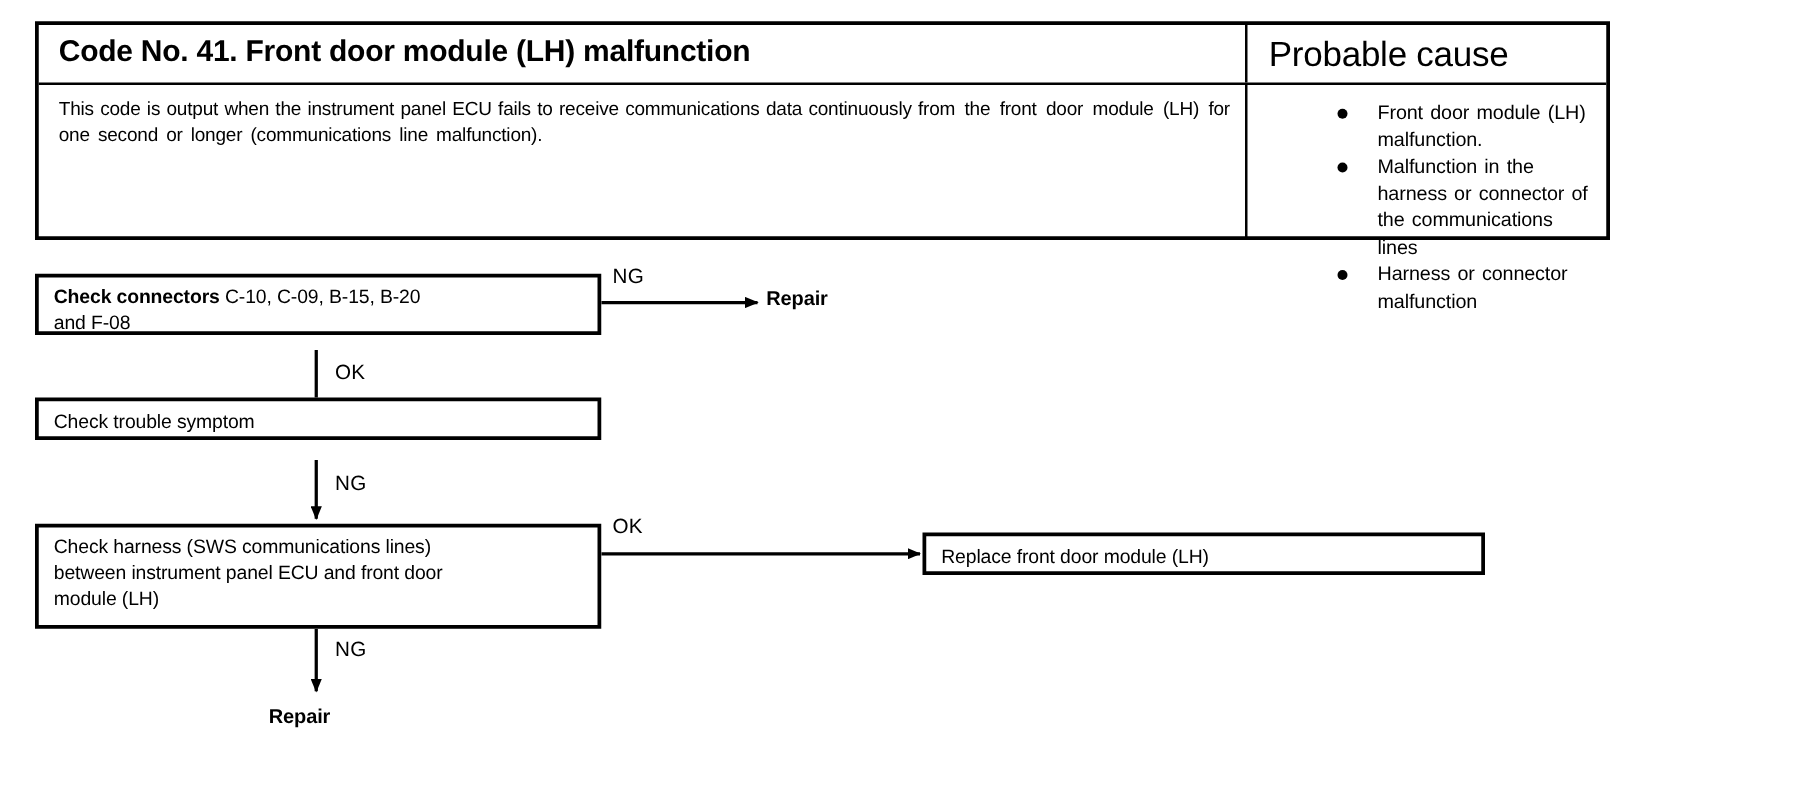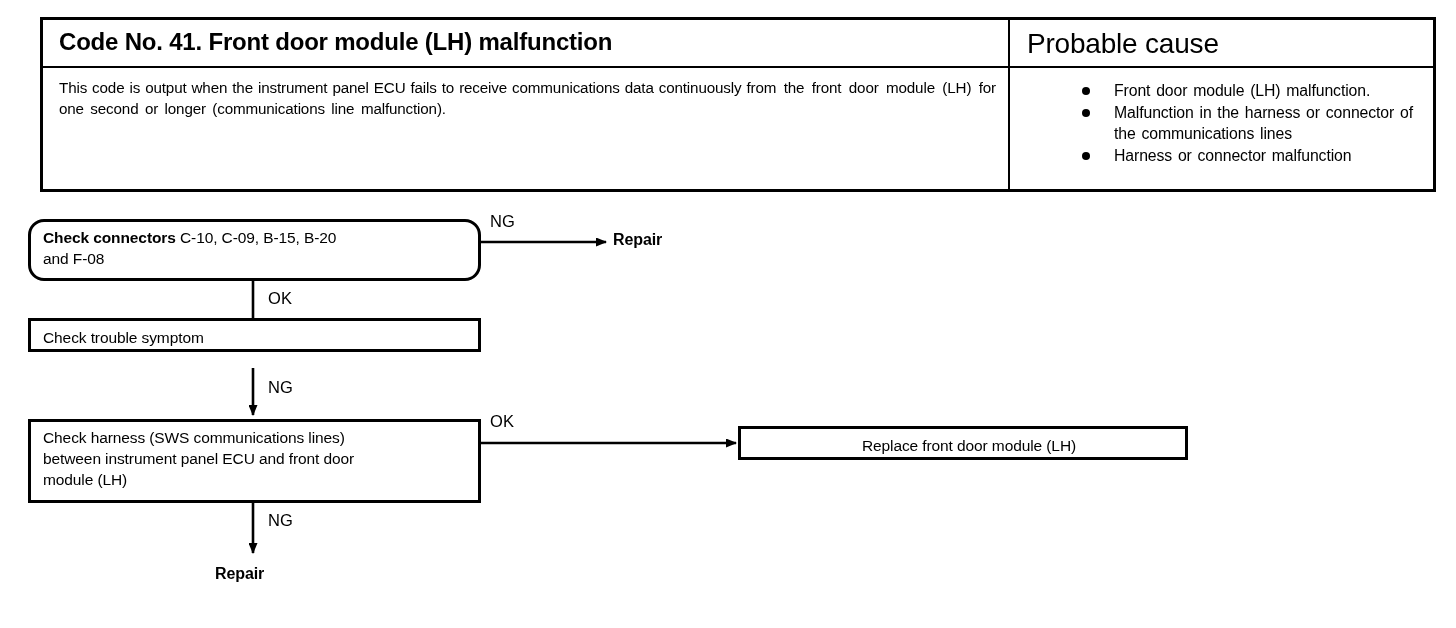--- a/index.html
+++ b/index.html
@@ -13,23 +13,23 @@
     height: 628px;
     position: relative;
     font-family: "Liberation Sans", sans-serif;
     color: #000000;
     overflow: hidden;
   }
 
   
   .code-table {
     position: absolute;
-    left: 40px;
+    left: 28px;
     top: 17px;
-    width: 1396px;
+    width: 1260px;
     height: 175px;
     border: 3px solid #000;
     box-sizing: border-box;
   }
   .table-header-row {
     display: flex;
     height: 48px;
     border-bottom: 2px solid #000;
     box-sizing: border-box;
   }
@@ -106,24 +106,24 @@
     box-sizing: border-box;
     background: #fff;
     font-size: 15.5px;
     line-height: 21px;
     letter-spacing: -0.1px;
   }
   .fbox .inner { padding: 5px 0 0 12px; }
   .fbox .inner.pad2 { padding-top: 6px; }
   .b-strong { font-weight: bold; }
 
-  .box1 { left: 28px; top: 219px; width: 453px; height: 62px; border-radius: 16px; }
+  .box1 { left: 28px; top: 219px; width: 453px; height: 49px; }
   .box2 { left: 28px; top: 318px; width: 453px; height: 34px; }
   .box3 { left: 28px; top: 419px; width: 453px; height: 84px; }
-  .box4 { left: 738px; top: 426px; width: 450px; height: 34px; text-align: center; }
+  .box4 { left: 738px; top: 426px; width: 450px; height: 34px; }
 
   .lbl {
     position: absolute;
     font-size: 16.5px;
     font-weight: normal;
     letter-spacing: 0.2px;
     white-space: nowrap;
   }
   .repair-txt {
     position: absolute;

